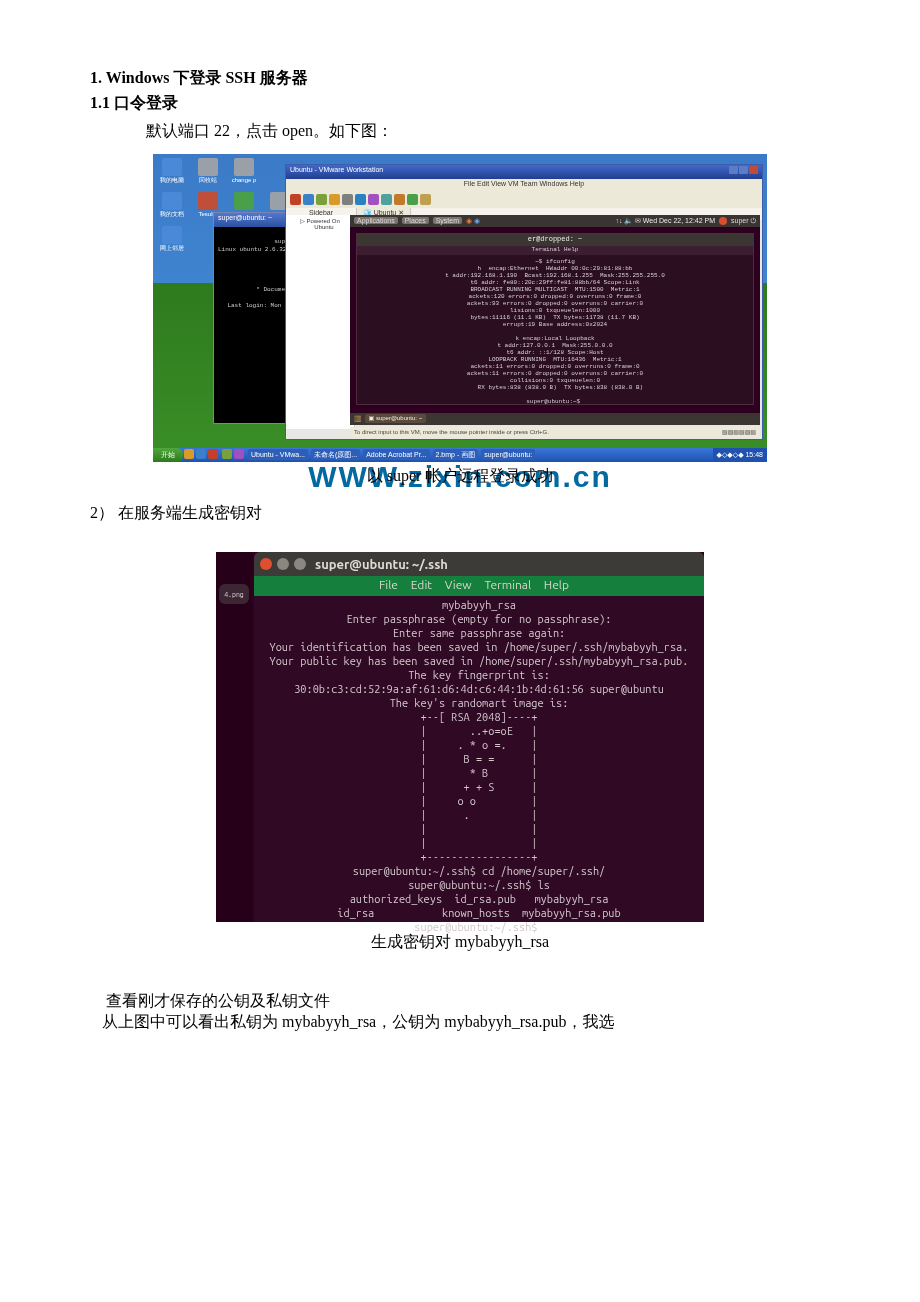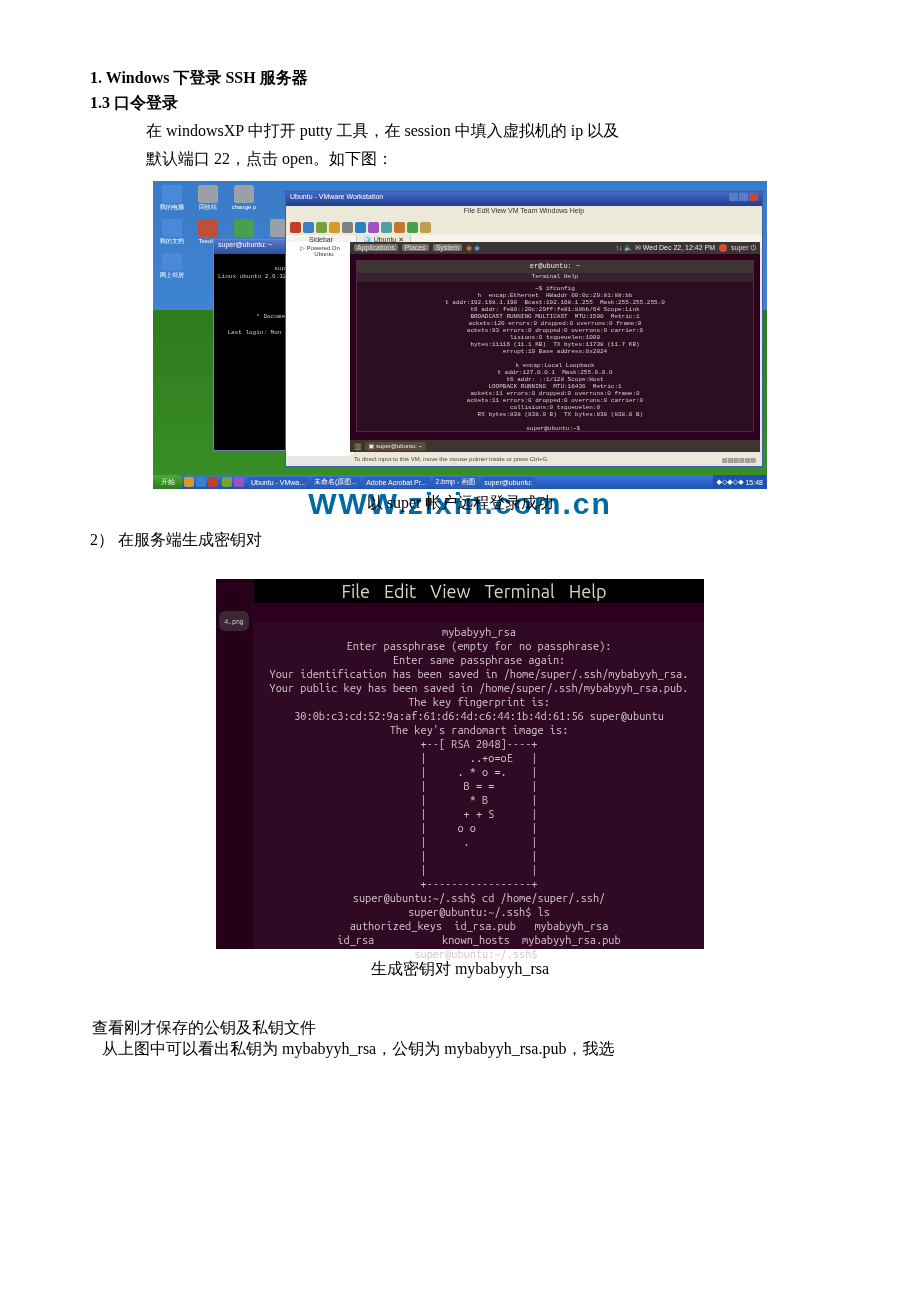--- a/index.html
+++ b/index.html
@@ -243,41 +243,40 @@
     width:12px;height:12px;border-radius:50%;display:inline-block;
   }
   .shot2 .titlebar .c1{background:#df4f2e;}
   .shot2 .titlebar .c2{background:#8a8680;}
   .shot2 .titlebar .c3{background:#8a8680;}
   .shot2 .titlebar .ttl{
     color:#dfdbd2;font-weight:bold;font-size:13px;margin-left:4px;
     font-family:"Ubuntu","DejaVu Sans",Arial,sans-serif;
   }
   .shot2 .menubar{
-    height:20px;background:#000000;color:#d9d5cc;
-    font-size:18px;padding:2px 8px;
+    height:20px;background:#15803d;color:#d9d5cc;
+    font-size:12px;padding:2px 8px;
     font-family:"Ubuntu","DejaVu Sans",Arial,sans-serif;
   }
   .shot2 .menubar span{margin-right:10px;}
   .shot2 .term-body{
     position:absolute;top:44px;left:0;right:0;bottom:0;
     background:#300a24;color:#d3c7cd;
     font-size:11px;line-height:14px;
     padding:2px 6px;white-space:pre;
   }
 </style>
 </head>
 <body>
 
 <div class="page">
 
 
   <div class="h1-line">1.  Windows 下登录 SSH 服务器</div>
-  <div class="h2-line">1.3  口令登录</div>
-  <div class="body-indent">在 windowsXP 中打开 putty 工具，在 session 中填入虚拟机的 ip 以及</div>
+  <div class="h2-line">1.1  口令登录</div>
   <div class="body-indent">默认端口 22，点击 open。如下图：</div>
 
   <div class="img-wrap">
     <div class="shot1">
 
       <div class="desktop-icon" style="left:4px;top:4px">
           <div class="ico blue"></div>
           <div class="lbl">我的电脑</div>
         </div>
       <div class="desktop-icon" style="left:40px;top:4px">
@@ -367,21 +366,21 @@
               <span>↑↓</span>
               <span>🔈</span>
               <span>✉</span>
               <span class="clock">Wed Dec 22, 12:42 PM</span>
               <span class="dot"></span>
               <span>super</span>
               <span>⏻</span>
             </div>
           </div>
           <div class="term">
-            <div class="thead">er@ubuntu: ~</div>
+            <div class="thead">er@dropped: ~</div>
             <div class="tmenu">Terminal  Help</div>
             <div class="tbody">~$ ifconfig
 h  encap:Ethernet  HWaddr 00:0c:29:81:88:bb
 t addr:192.168.1.190  Bcast:192.168.1.255  Mask:255.255.255.0
 t6 addr: fe80::20c:29ff:fe81:88bb/64 Scope:Link
 BROADCAST RUNNING MULTICAST  MTU:1500  Metric:1
 ackets:120 errors:0 dropped:0 overruns:0 frame:0
 ackets:93 errors:0 dropped:0 overruns:0 carrier:0
 lisions:0 txqueuelen:1000
 bytes:11116 (11.1 KB)  TX bytes:11738 (11.7 KB)
@@ -434,20 +433,26 @@
   </div>
 
   <div class="numbered">2）  在服务端生成密钥对</div>
 
   <div class="img-wrap" style="margin-top:28px">
     <div class="shot2">
       <div class="left-strip">
         <div class="thumb">4.png</div>
       </div>
       <div class="win">
+        <div class="titlebar">
+          <span class="circ c1"></span>
+          <span class="circ c2"></span>
+          <span class="circ c3"></span>
+          <span class="ttl">super@ubuntu: ~/.ssh</span>
+        </div>
         <div class="menubar">
           <span>File</span>
           <span>Edit</span>
           <span>View</span>
           <span>Terminal</span>
           <span>Help</span>
         </div>
         <div class="term-body">mybabyyh_rsa
 Enter passphrase (empty for no passphrase):
 Enter same passphrase again:
@@ -474,16 +479,16 @@
 super@ubuntu:~/.ssh$ </div>
       </div>
     </div>
   </div>
 
   <div class="caption-wrap" style="margin-top:10px">
     <span class="caption-text">生成密钥对 mybabyyh_rsa</span>
   </div>
 
   <div style="height:22px"></div>
-  <div style="margin-left:2px">查看刚才保存的公钥及私钥文件</div>
+  <div style="margin-left:16px">查看刚才保存的公钥及私钥文件</div>
   <div style="margin-left:12px">从上图中可以看出私钥为 mybabyyh_rsa，公钥为 mybabyyh_rsa.pub，我选</div>
 
 </div>
 
 </body></html>

